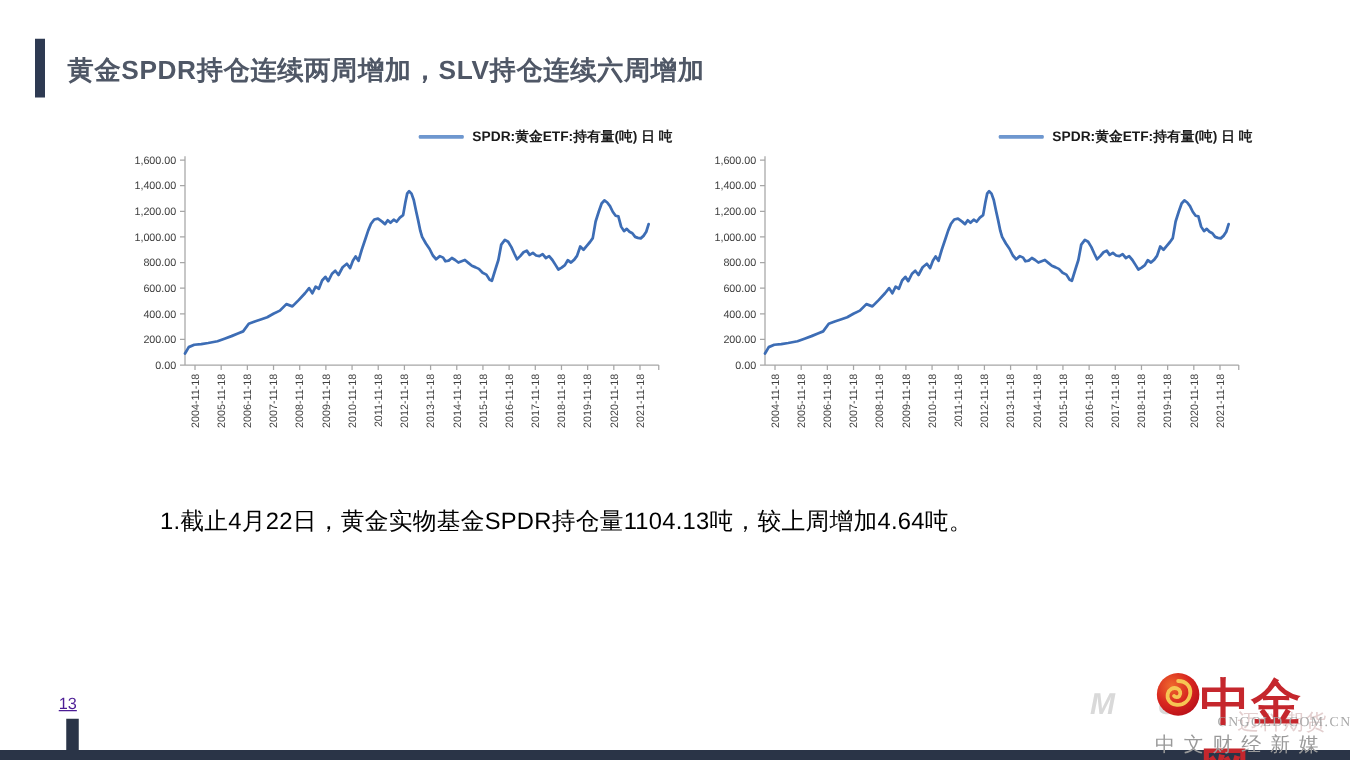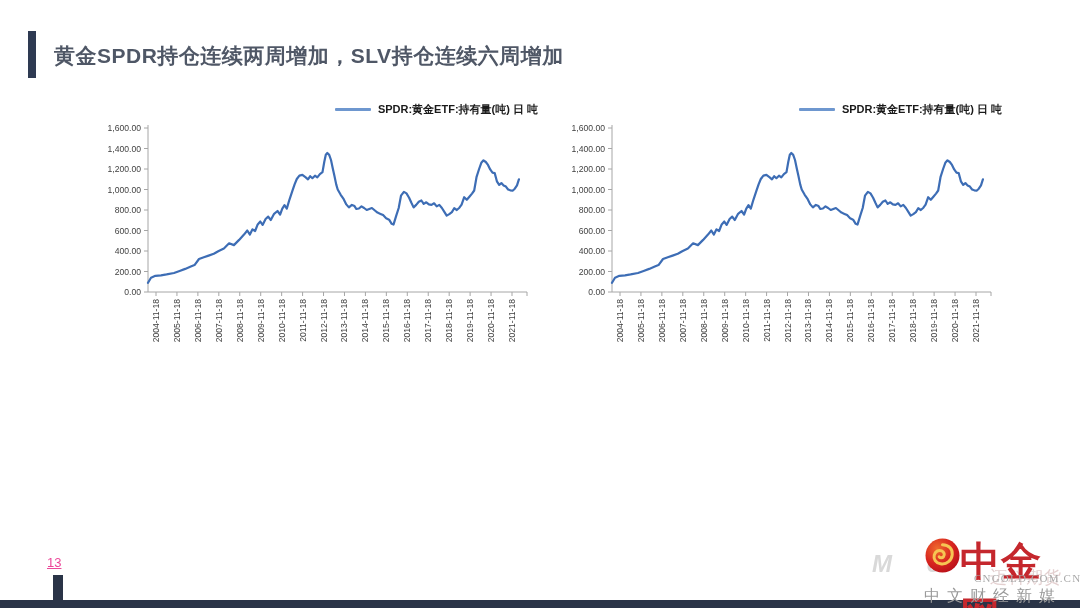--- a/index.html
+++ b/index.html
@@ -20,21 +20,21 @@
                 margin-left:40px; height:18px; }
   .legend-dash { width:36px; height:3px; background:#6e97cf; border-radius:1px; }
   .legend-label { font-size:11px; font-weight:700; color:#1a1a1a; white-space:nowrap; }
   .chart-svg { display:block; }
 
   
   .notes { position:absolute; left:128px; top:402px; }
   .note-line { font-size:19px; color:#000; line-height:31px; letter-spacing:0.2px; }
 
   
-  .page-number { position:absolute; left:47px; top:555px; font-size:13px; color:#ec4899;text-decoration:underline; }
+  .page-number { position:absolute; left:47px; top:555px; font-size:13px; color:#4c1d95;text-decoration:underline; }
   .footer-mini-bar { position:absolute; left:53px; top:575px; width:10px; height:27px; background:#2a3447; }
   .footer-strip { position:absolute; left:0; top:600px; width:1080px; height:8px; background:#2a3447; }
 
   
   .logo-area { position:absolute; left:872px; top:534px; width:200px; height:64px; }
   .wm-letters { position:absolute; left:0px; top:16px; font-size:24px; font-weight:700;
                 font-style:italic; color:#d9d9d9; letter-spacing:14px; }
   .wm-text { position:absolute; left:118px; top:32px; font-size:17px; color:#e3cfcf; letter-spacing:1px; }
   .logo-circle { position:absolute; left:53px; top:4px; width:35px; height:35px; }
   .logo-brand { position:absolute; left:88px; top:0px; font-size:40px; font-weight:700;
@@ -178,20 +178,21 @@
         <line x1="383.05882352941177" y1="174" x2="383.05882352941177" y2="178" stroke="#a6a6a6" stroke-width="1"></line>
         <text transform="translate(386.05882352941177,181) rotate(-90)" text-anchor="end" font-size="8.6" fill="#3f3f3f">2020-11-18</text>
         <line x1="404" y1="174" x2="404" y2="178" stroke="#a6a6a6" stroke-width="1"></line>
         <text transform="translate(407,181) rotate(-90)" text-anchor="end" font-size="8.6" fill="#3f3f3f">2021-11-18</text>
         <line x1="419" y1="174" x2="419" y2="178" stroke="#a6a6a6" stroke-width="1"></line>
         <polyline points="40.0,164.8 43.0,159.7 47.4,157.8 53.0,157.3 58.6,156.4 66.0,155.0 71.6,153.0 77.2,150.9 82.8,148.6 86.5,147.1 91.0,141.0 95.8,139.2 100.6,137.6 105.8,135.8 110.7,133.0 115.9,130.5 121.1,125.3 125.9,127.1 131.1,121.9 136.0,116.6 139.3,112.5 141.9,116.6 144.5,111.3 147.1,113.0 149.7,106.4 152.3,103.5 154.6,106.9 157.6,101.0 160.2,98.6 162.8,102.0 166.1,95.8 169.5,93.0 172.1,96.5 174.3,90.6 176.5,87.2 178.8,90.6 181.4,81.8 184.3,73.2 186.6,66.3 188.8,61.0 191.4,57.6 194.4,56.9 197.7,59.3 200.0,61.3 202.2,58.2 204.4,60.2 207.0,57.7 209.3,59.4 211.9,56.1 214.5,54.1 216.3,43.8 217.8,36.7 219.3,35.0 221.2,36.9 223.0,42.0 224.9,51.0 226.4,57.7 228.2,66.4 229.7,71.5 232.7,76.8 235.7,81.2 238.3,86.4 240.9,89.4 243.9,86.9 246.5,88.1 248.3,91.0 250.9,90.5 253.5,88.4 256.1,90.0 258.7,92.0 261.3,91.0 263.9,90.0 266.9,92.5 269.5,94.6 272.5,95.9 275.1,97.1 278.1,100.2 281.1,101.7 283.7,105.8 285.5,106.6 288.1,98.2 290.7,90.0 293.0,77.7 295.9,73.9 298.5,75.4 301.1,79.7 303.4,84.8 305.6,89.4 308.2,86.9 310.8,83.8 313.4,82.5 315.7,85.9 318.3,84.3 320.9,86.4 323.5,86.9 326.1,85.3 328.7,88.4 331.3,86.9 333.9,90.0 336.5,94.1 338.7,97.6 341.3,96.1 343.9,94.1 346.2,90.2 348.8,92.0 351.4,89.7 353.6,86.7 356.2,79.2 358.8,81.8 361.4,78.7 364.0,75.6 366.2,72.5 368.5,59.2 371.1,51.0 373.3,44.8 375.5,42.3 377.8,44.0 380.0,46.9 382.2,51.4 384.5,54.6 386.7,55.1 388.9,63.3 391.2,66.9 393.4,65.1 395.6,67.4 397.9,68.6 400.1,71.5 402.3,72.3 404.6,72.7 406.8,70.7 409.0,67.4 410.9,61.3" fill="none" stroke="#3d6db5" stroke-width="2.2" stroke-linejoin="round" stroke-linecap="round"></polyline>
       </svg>
   </div>
 
   <div class="notes">
+    <p class="note-line">1.截止4月22日，黄金实物基金SPDR持仓量1104.13吨，较上周增加4.64吨。</p>
   </div>
 
   <div class="page-number">13</div>
   <div class="footer-mini-bar"></div>
   <div class="footer-strip"></div>
 
   <div class="logo-area">
     <span class="wm-letters">M e</span>
     <span class="wm-text">迈科期货</span>
     <svg class="logo-circle" viewBox="0 0 36 36">

